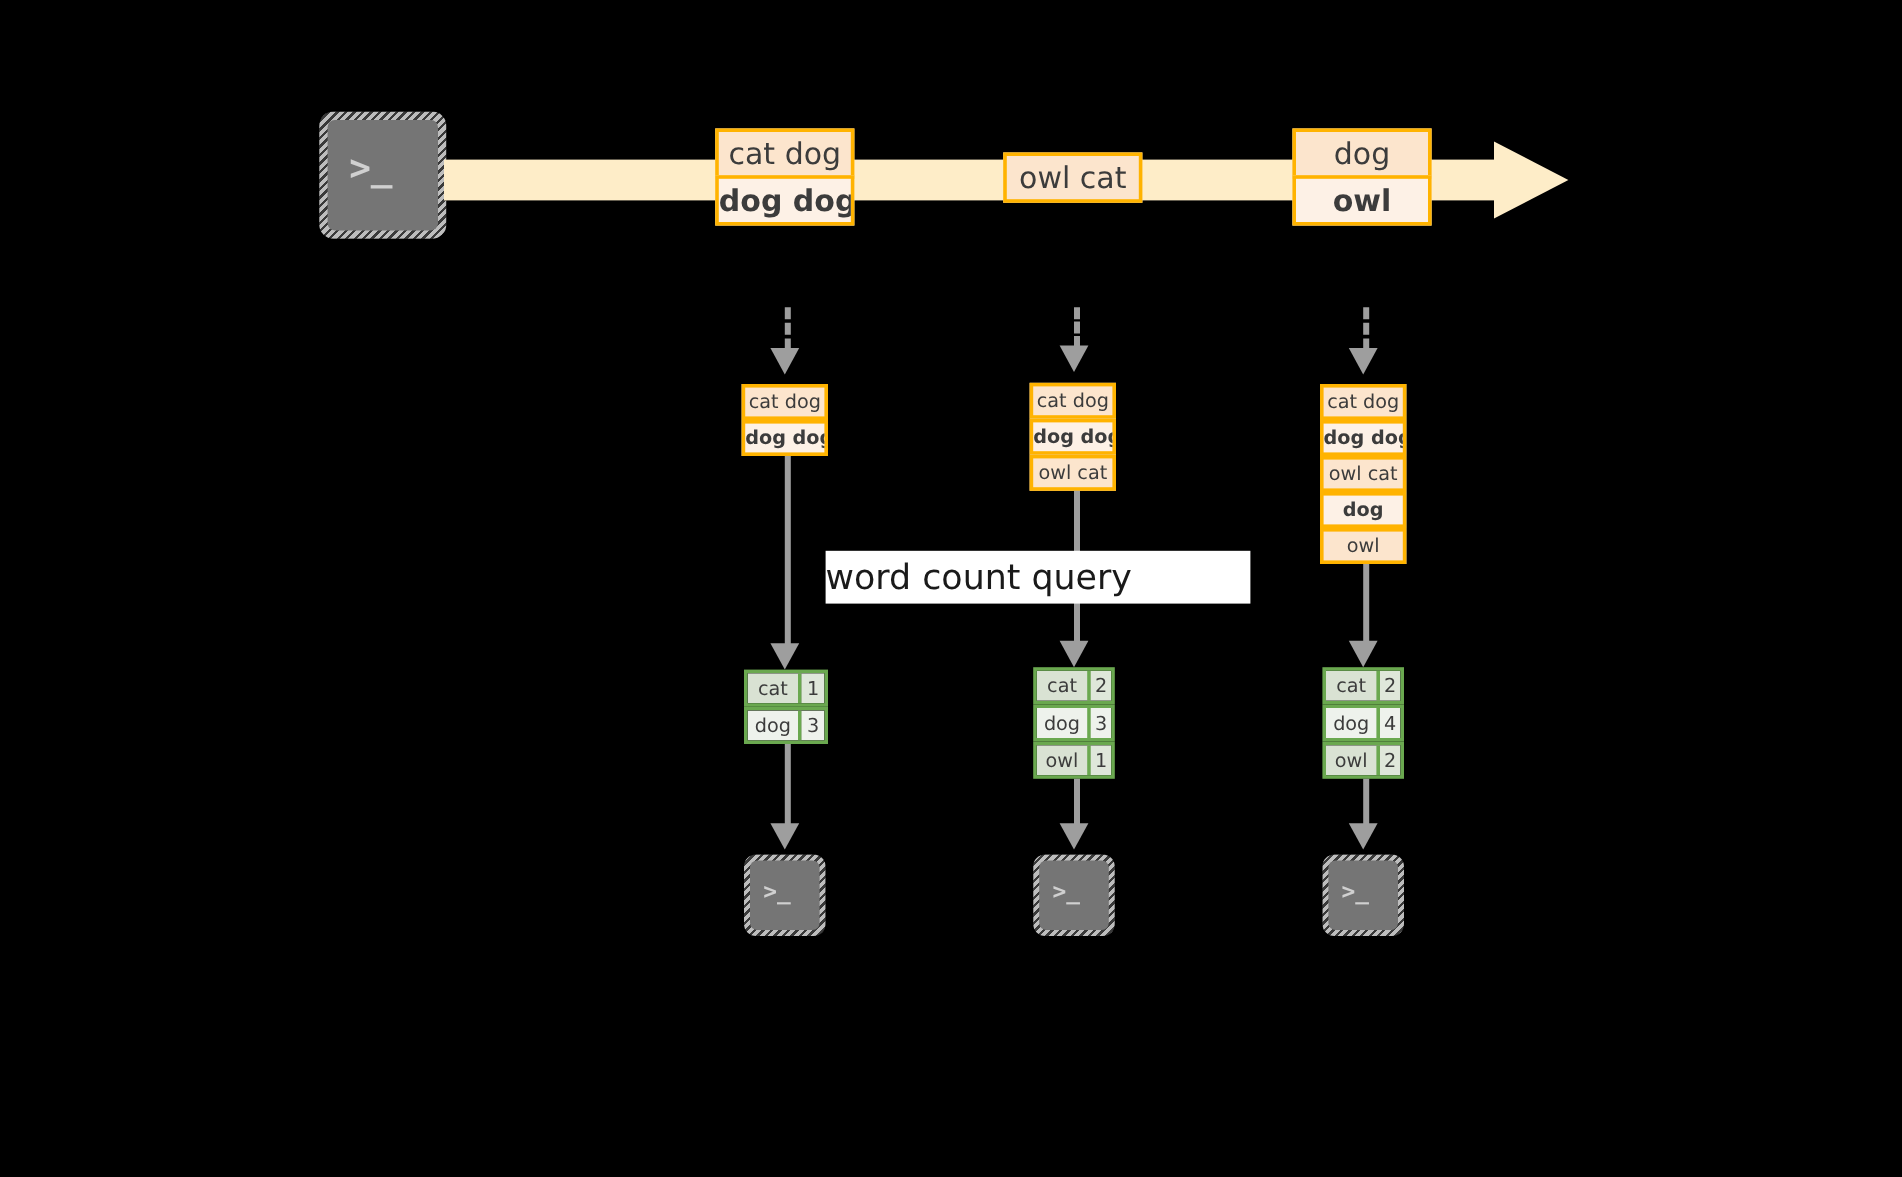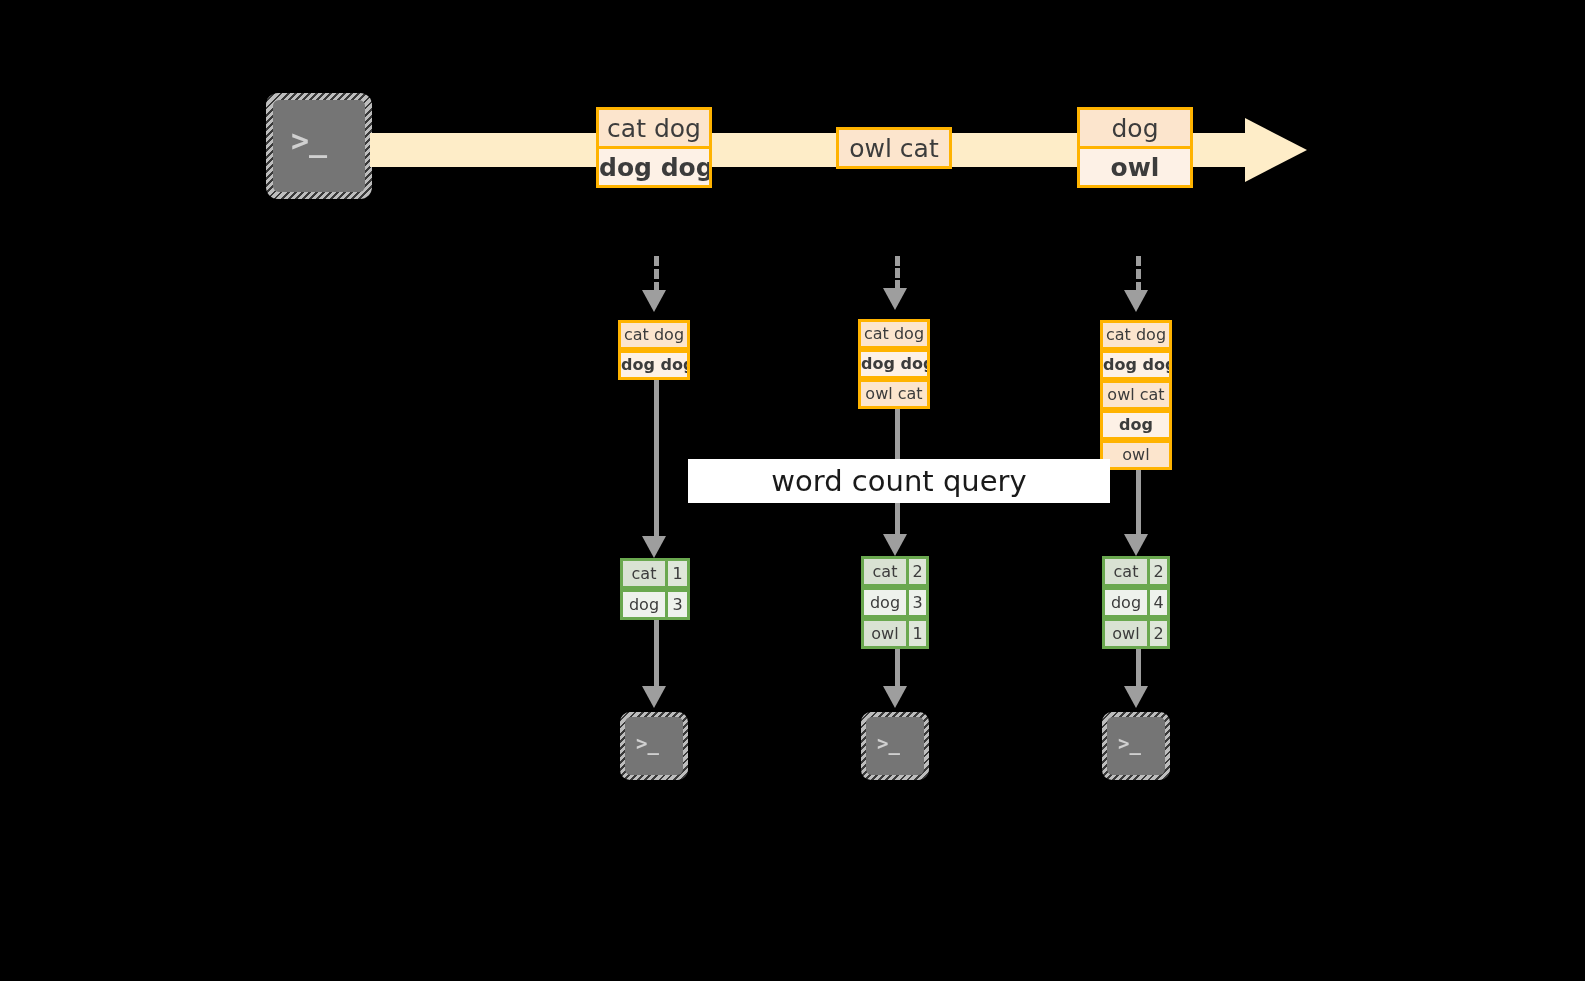--- a/index.html
+++ b/index.html
@@ -131,27 +131,27 @@
     border-right: 12px solid transparent;
     border-top: 22px solid #9e9e9e;
     transform: translateX(-12px);
   }
 
   
   .qlabel {
     position: absolute;
     left: 688px;
     top: 459px;
-    width: 422px;
+    width: 354px;
     height: 44px;
     background: #ffffff;
     color: #1a1a1a;
     font-size: 29px;
     line-height: 44px;
-    text-align: center;
+    text-align: left;
     white-space: nowrap;
   }
 </style>
 </head>
 <body>
 
 <div id="stage">
 
   <div class="terminal big">
     <div class="inner"></div>

